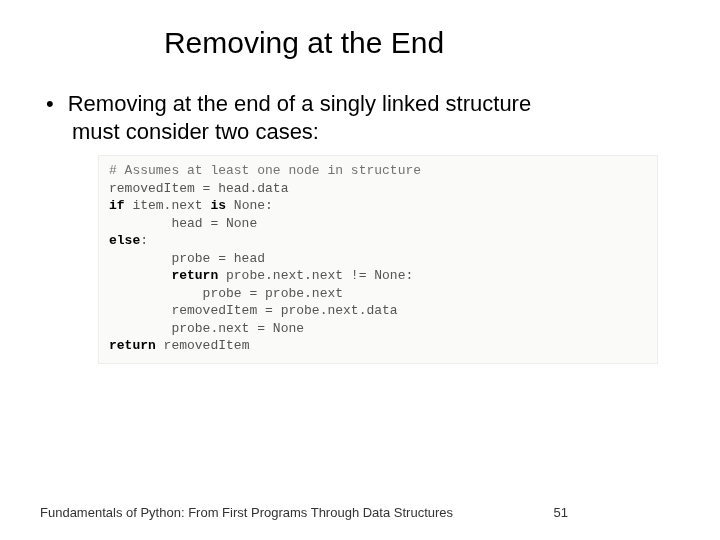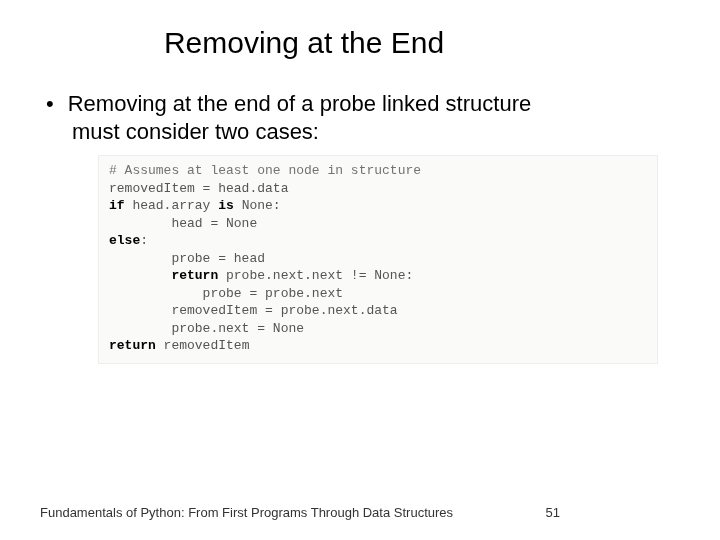--- a/index.html
+++ b/index.html
@@ -76,42 +76,42 @@
     line-height: 1.35;
     white-space: pre;
     color: #555;
   }
   .code-block .comment { color: #737373; }
   .code-block .kw { color: #000; font-weight: bold; margin-top: 32px; }
   .footer {
     position: absolute;
     bottom: 20px;
     left: 40px;
-    right: 48px;
+    right: 40px;
     font-size: 13px;
     color: #333;
   }
   .footer .text { float: left; }
   .footer .num { float: right; }
 </style>
 </head>
 <body>
 
 <div class="slide">
 
   <h1 class="title">Removing at the End</h1>
 
   <div class="content">
     <ul class="lvl1">
-      <li>Removing at the end of a probe linked structure must consider two cases:</li>
+      <li>Removing at the end of a singly linked structure must consider two cases:</li>
     </ul>
 
     <div class="code-block"><span class="comment"># Assumes at least one node in structure</span>
 <span>removedItem = head.data</span>
-<span class="kw">if</span><span> head.array </span><span class="kw">is</span><span> None:</span>
+<span class="kw">if</span><span> item.next </span><span class="kw">is</span><span> None:</span>
 <span>        head = None</span>
 <span class="kw">else</span><span>:</span>
 <span>        probe = head</span>
 <span class="kw">        return</span><span> probe.next.next != None:</span>
 <span>            probe = probe.next</span>
 <span>        removedItem = probe.next.data</span>
 <span>        probe.next = None</span>
 <span class="kw">return</span><span> removedItem</span></div>
   </div>
 

